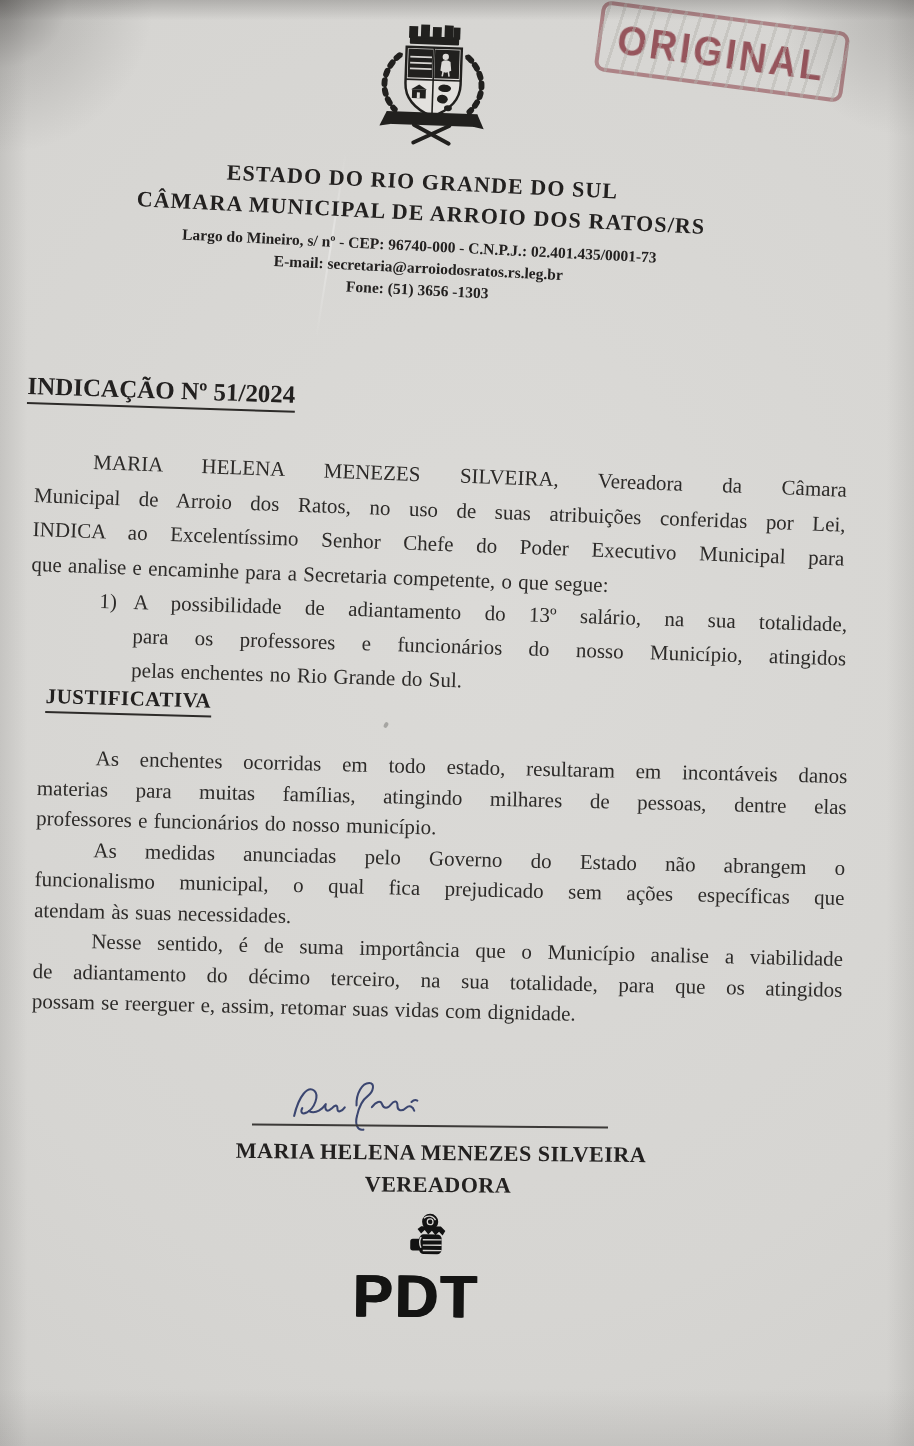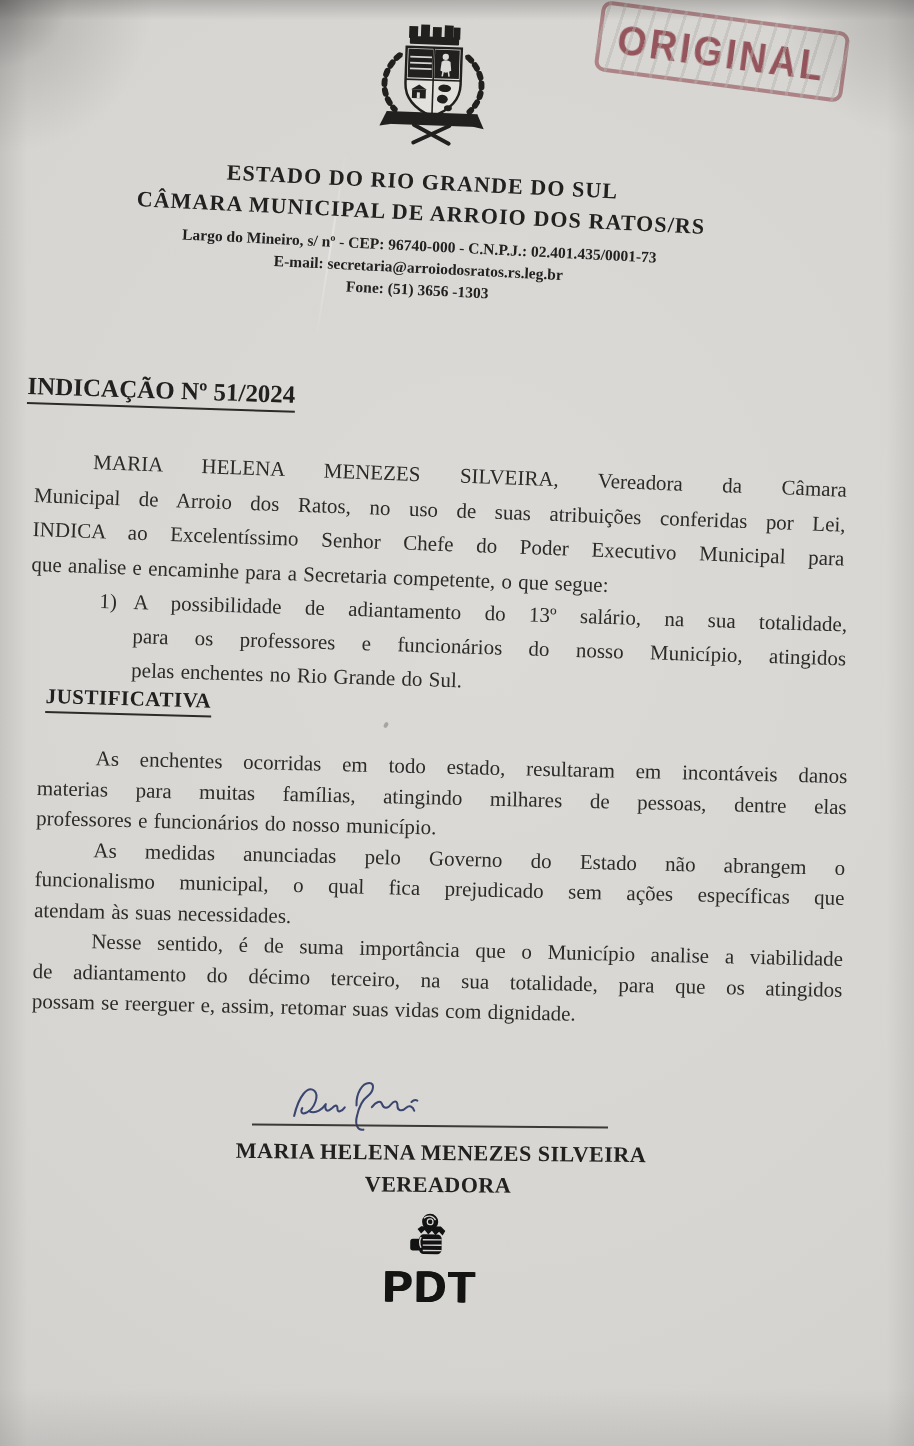--- a/index.html
+++ b/index.html
@@ -62,22 +62,22 @@
   .jparas{left:38px;top:742px;width:810px;line-height:30.5px;transform:rotate(1.35deg);transform-origin:0 0;}
 
   
   .sig-svg{left:287px;top:1074px;transform:rotate(1deg);}
   .sig-line{left:252px;top:1125px;width:356px;height:2px;background:#3c3a38;transform:rotate(.5deg);}
   .sig-name{left:441px;top:1140px;transform:translateX(-50%) rotate(.6deg);font-size:22px;font-weight:bold;letter-spacing:.5px;white-space:nowrap;color:#232120;}
   .sig-role{left:438px;top:1172px;transform:translateX(-50%) rotate(.6deg);font-size:22px;font-weight:bold;letter-spacing:.5px;white-space:nowrap;color:#232120;}
 
   
   .pdt-logo{left:430px;top:1212px;transform:translateX(-50%) rotate(.5deg);}
-  .pdt-text{left:430px;top:1262px;transform:translateX(-50%) rotate(.5deg);
-    font-family:"Liberation Sans", sans-serif;font-weight:bold;font-size:44px;letter-spacing:2px;color:#141413;
+  .pdt-text{left:416px;top:1262px;transform:translateX(-50%) rotate(.5deg);
+    font-family:"Liberation Sans", sans-serif;font-weight:bold;font-size:60px;letter-spacing:2px;color:#141413;
     text-shadow:.8px 0 0 #141413, -.8px 0 0 #141413;}
 
   .speck{left:384px;top:722px;width:4px;height:6px;background:rgba(70,68,66,.35);border-radius:50%;transform:rotate(30deg);}
   .crease{left:330px;top:150px;width:2px;height:190px;background:linear-gradient(180deg,rgba(255,255,255,.0),rgba(255,255,255,.35),rgba(255,255,255,0));transform:rotate(9deg);}
 </style>
 </head>
 <body>
 
 <div class="page">
 

